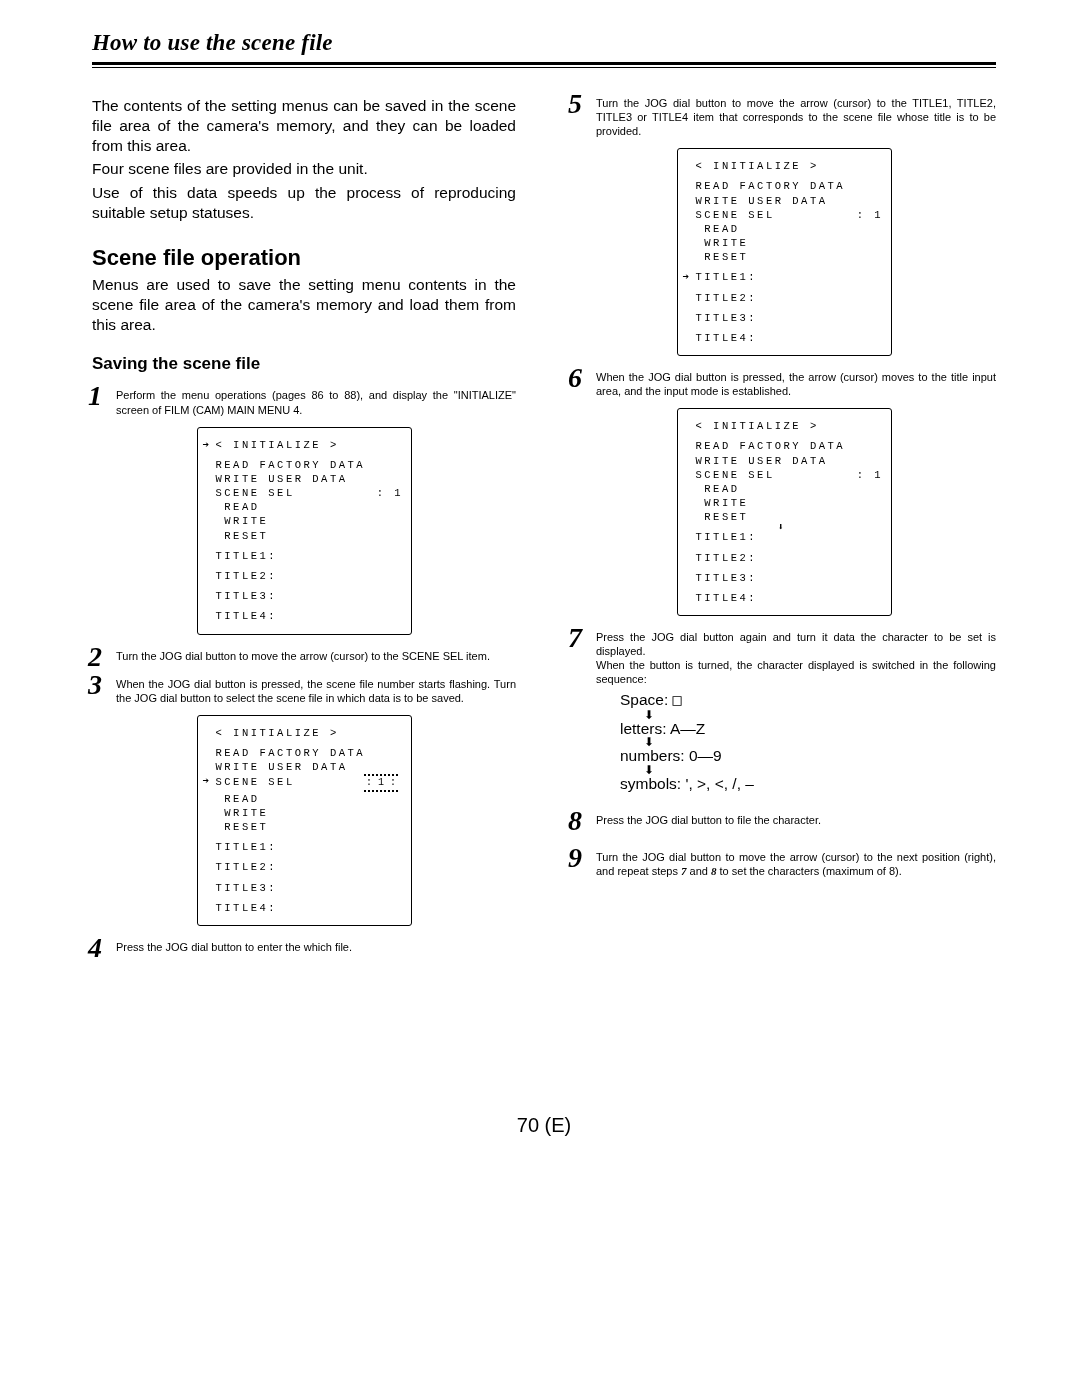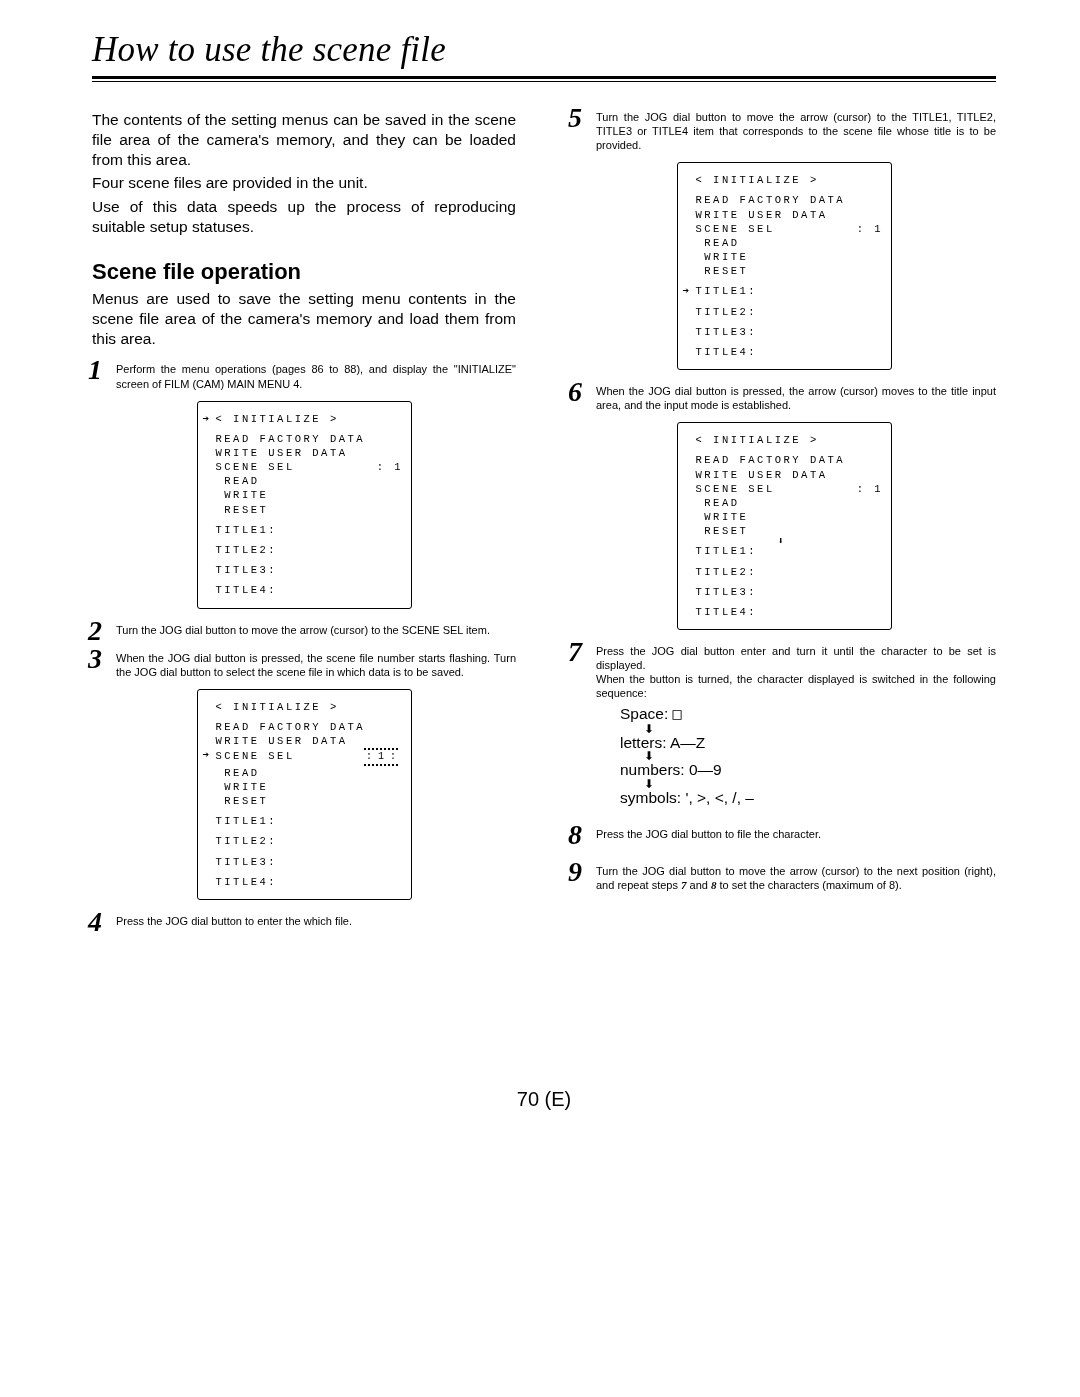--- a/index.html
+++ b/index.html
@@ -9,22 +9,22 @@
     font-family: "Helvetica Neue", Helvetica, Arial, sans-serif;
     color: #000;
     width: 1080px;
     height: 1397px;
     box-sizing: border-box;
     padding: 30px 84px 0 92px;
   }
   h1.title {
     font-family: "Times New Roman", Times, serif;
     font-style: italic;
-    font-weight: 400;
-    font-size: 35px;
+    font-weight: 700;
+    font-size: 23px;
     margin: 0 0 6px 0;
     letter-spacing: 0.2px;
   }
   .rule-thick { border-top: 3px solid #000; margin-bottom: 2px; }
   .rule-thin  { border-top: 1px solid #000; margin-bottom: 28px; }
 
   .cols { display: flex; gap: 56px; }
   .col { flex: 1 1 0; min-width: 0; }
 
   p, .para { font-size: 15.5px; line-height: 1.28; margin: 0 0 4px 0; }
@@ -93,20 +93,21 @@
 <div class="cols">
 
   <div class="col">
     <p class="justify">The contents of the setting menus can be saved in the scene file area of the camera's memory, and they can be loaded from this area.</p>
     <p>Four scene files are provided in the unit.</p>
     <p class="justify">Use of this data speeds up the process of reproducing suitable setup statuses.</p>
 
     <h2 class="sub">Scene file operation</h2>
     <p class="justify">Menus are used to save the setting menu contents in the scene file area of the camera's memory and load them from this area.</p>
 
+    <h3 class="sub2">Saving the scene file</h3>
 
     <div class="step">
       <span class="n">1</span>
       <div class="body justify">Perform the menu operations (pages 86 to 88), and display the "INITIALIZE" screen of FILM (CAM) MAIN MENU 4.</div>
     </div>
 
     <div class="menu">
       <span class="arrow-left" style="top:10px;">➔</span>
       <div class="row">&lt; INITIALIZE &gt;</div>
       <div class="gap"></div>
@@ -210,21 +211,21 @@
       <div class="row">TITLE2:</div>
       <div class="gap"></div>
       <div class="row">TITLE3:</div>
       <div class="gap"></div>
       <div class="row">TITLE4:</div>
     </div>
 
     <div class="step">
       <span class="n">7</span>
       <div class="body">
-        <span class="justify" style="display:block;">Press the JOG dial button enter and turn it until the character to be set is displayed.</span>
+        <span class="justify" style="display:block;">Press the JOG dial button again and turn it data the character to be set is displayed.</span>
         <span class="justify" style="display:block;">When the button is turned, the character displayed is switched in the following sequence:</span>
       </div>
       <div class="seq">
         <div><span>Space: </span><span class="sqglyph">□</span></div>
         <div class="a">⬇</div>
         <div>letters: A—Z</div>
         <div class="a">⬇</div>
         <div>numbers: 0—9</div>
         <div class="a">⬇</div>
         <div>symbols: ', &gt;, &lt;, /, –</div>

